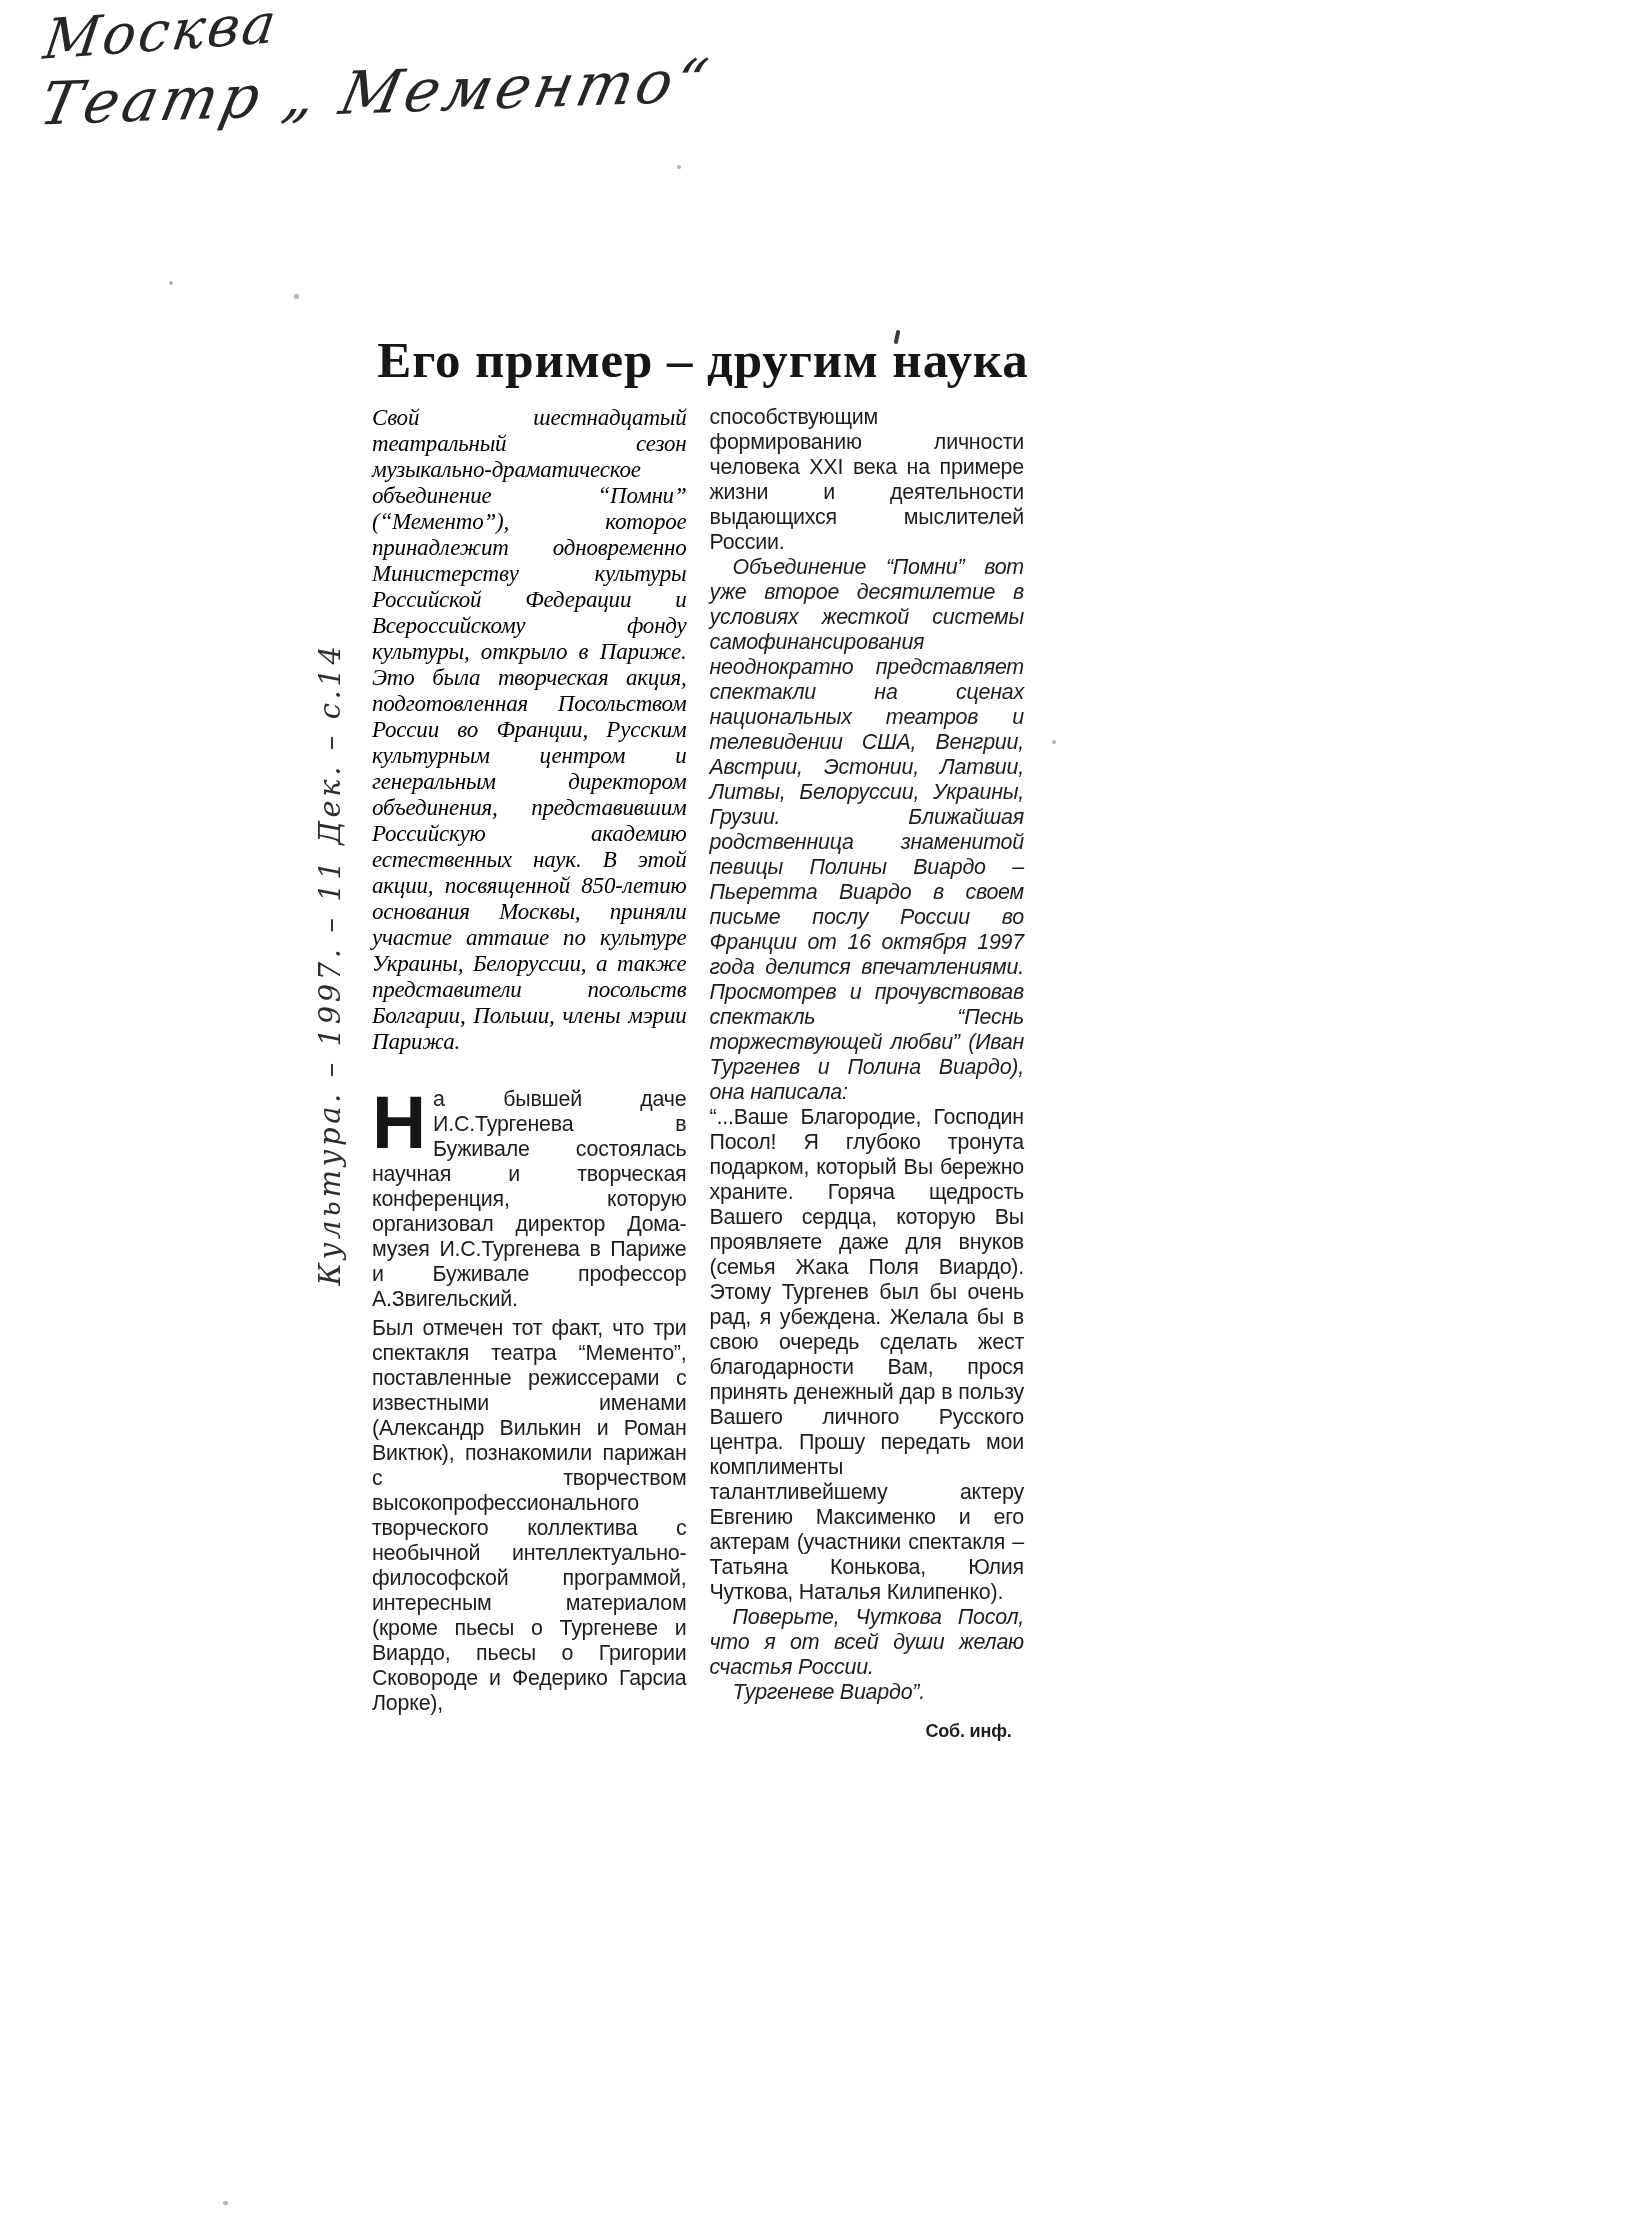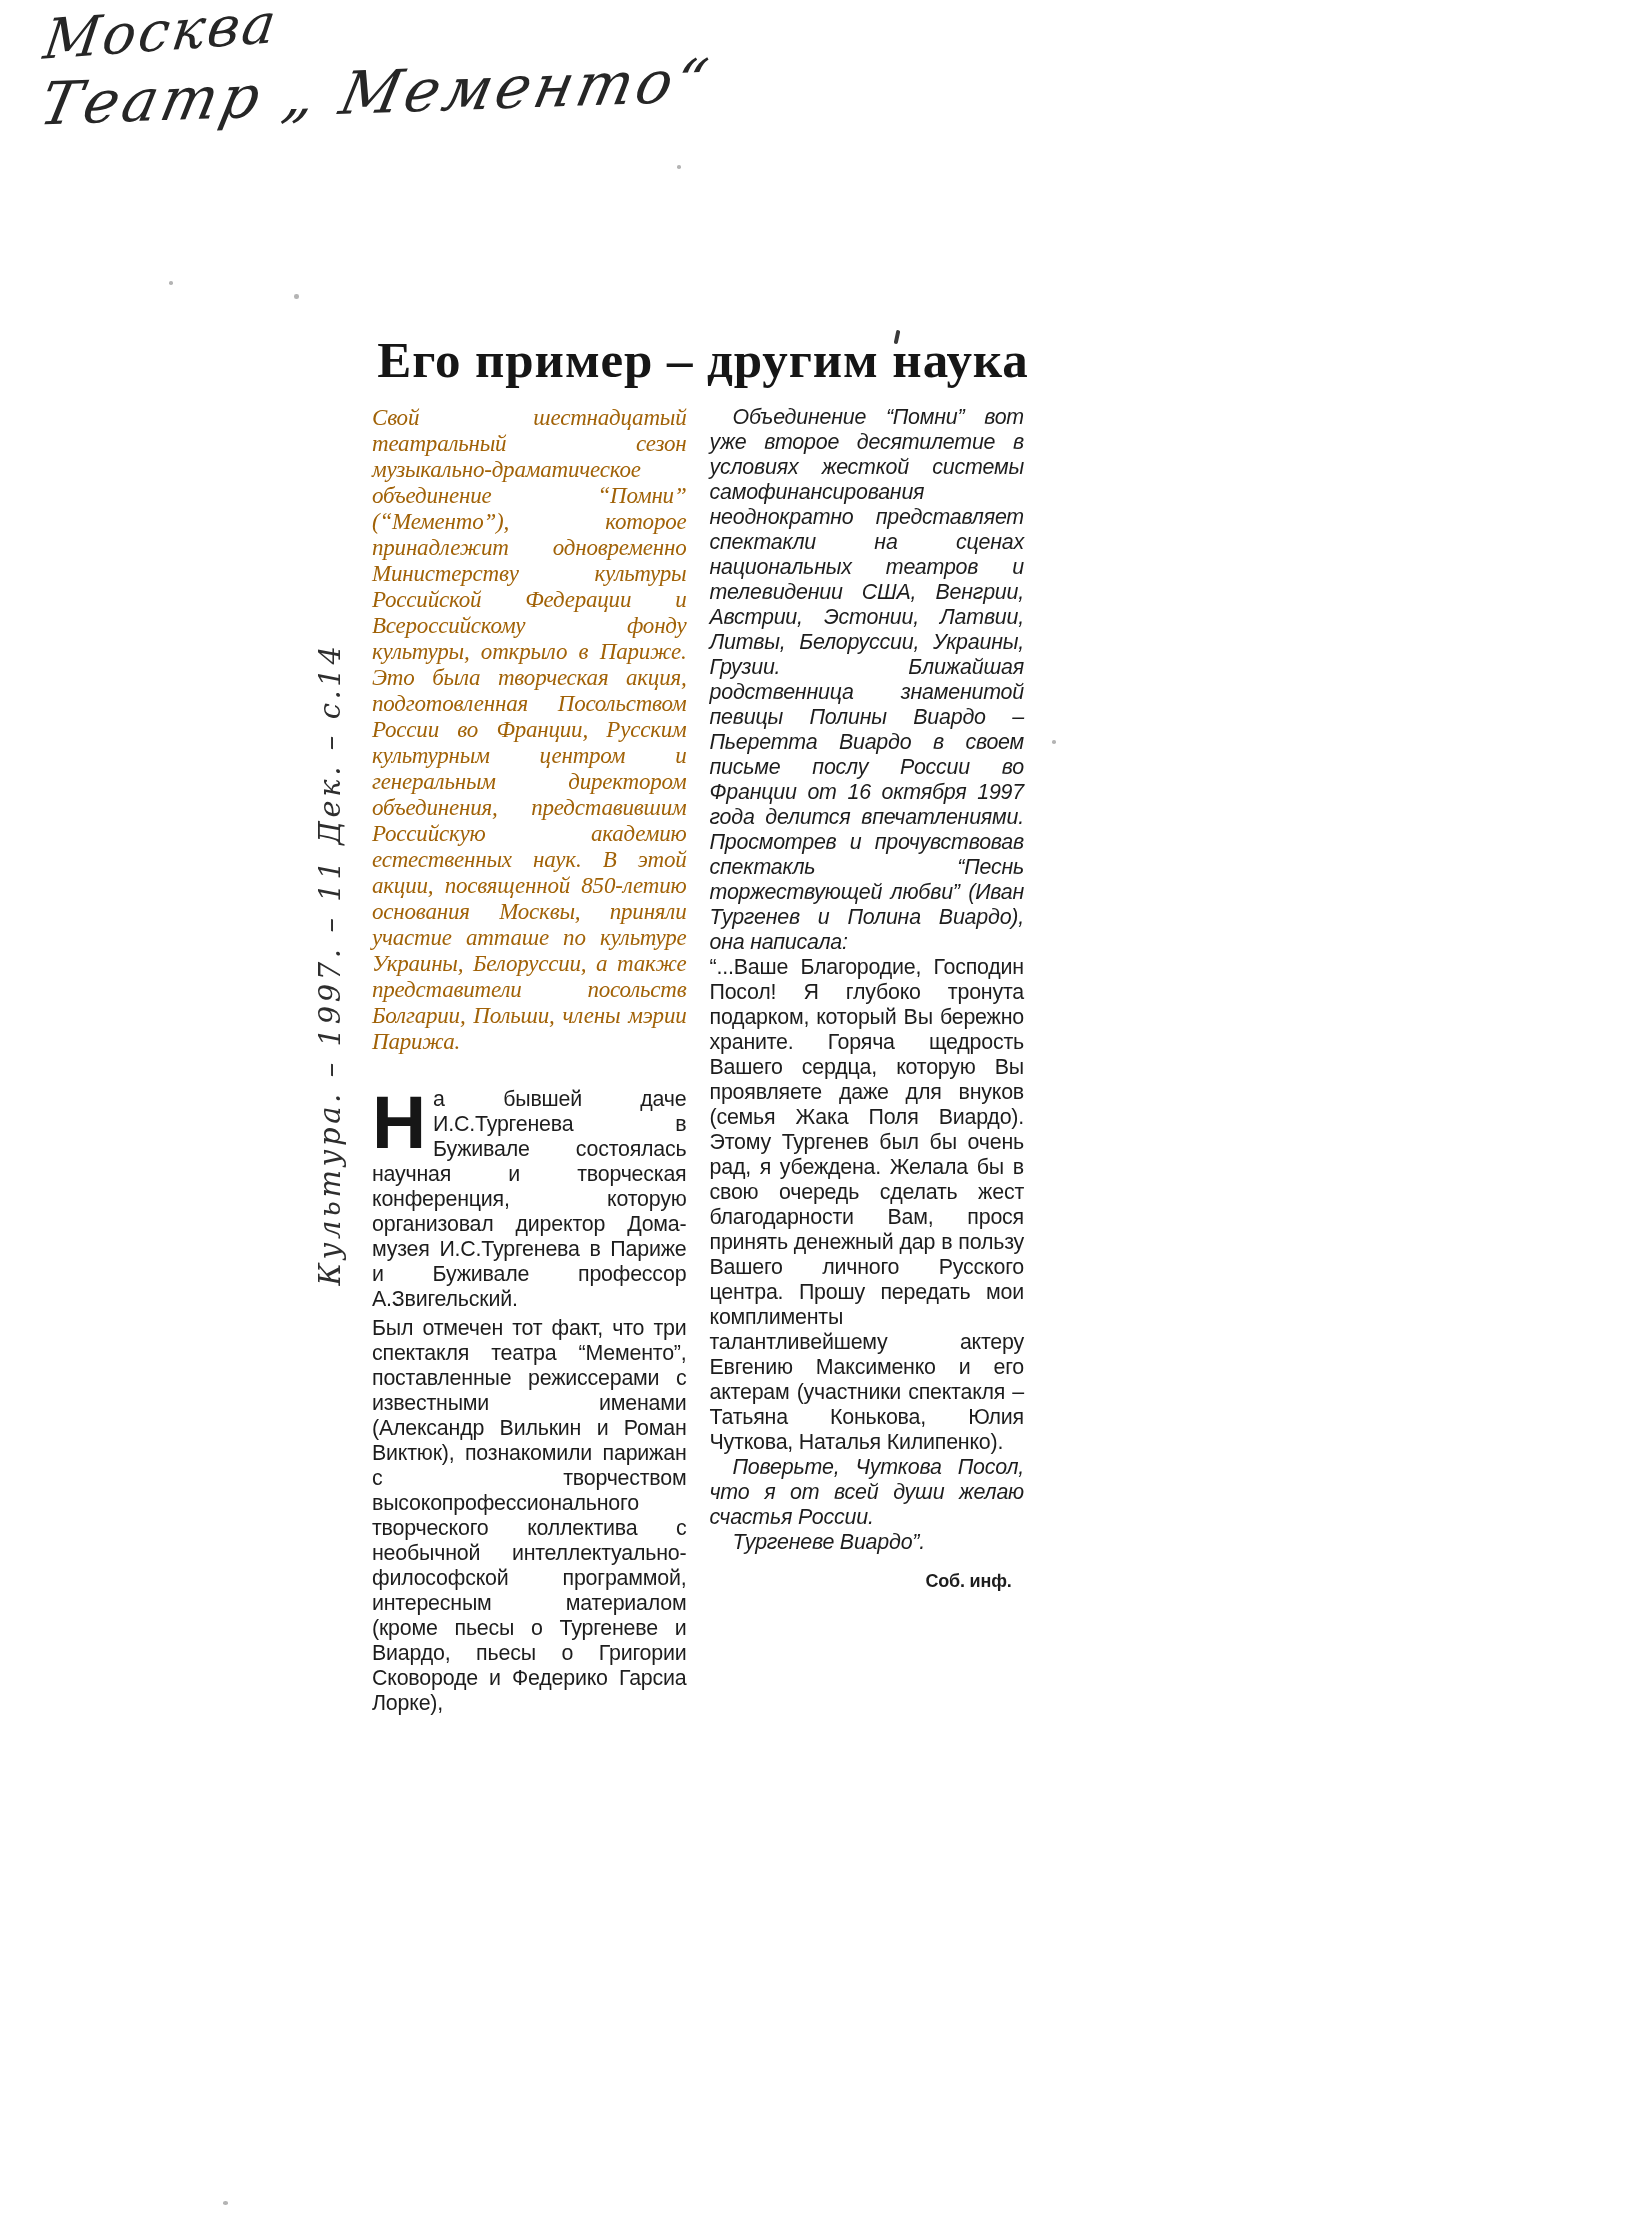--- a/index.html
+++ b/index.html
@@ -83,21 +83,21 @@
     line-height: 25px;
     letter-spacing: -0.2px;
     hyphens: auto;
   }
   .lead {
     font-family: "Liberation Serif", serif;
     font-style: italic;
     font-size: 23px;
     line-height: 26px;
     margin: 0 0 32px 0;
-    color: #a16207;
+    color: #000000;
   }
   .body-p { margin: 0; }
   .indent { text-indent: 23px; font-style: italic; }
   .gap-top { margin-top: 4px; }
   .italic { }
   .dropcap {
     float: left;
     font-family: "Liberation Sans", sans-serif;
     font-weight: bold;
     font-size: 75px;
@@ -146,20 +146,21 @@
 
     <div class="columns">
 
       <div class="col">
         <p class="lead">Свой шестнадцатый театральный сезон музыкально-драматическое объединение “Помни” (“Мементо”), которое принадлежит одновременно Министерству культуры Российской Федерации и Всероссийскому фонду культуры, открыло в Париже. Это была творческая акция, подготовленная Посольством России во Франции, Русским культурным центром и генеральным директором объединения, представившим Российскую академию естественных наук. В этой акции, посвященной 850-летию основания Москвы, приняли участие атташе по культуре Украины, Белоруссии, а также представители посольств Болгарии, Польши, члены мэрии Парижа.</p>
         <p class="body-p"><span class="dropcap">Н</span><span>а бывшей даче И.С.Тургенева в Буживале состоялась научная и творческая конференция, которую организовал директор Дома-музея И.С.Тургенева в Париже и Буживале профессор А.Звигельский.</span></p>
         <p class="body-p gap-top">Был отмечен тот факт, что три спектакля театра “Мементо”, поставленные режиссерами с известными именами (Александр Вилькин и Роман Виктюк), познакомили парижан с творчеством высокопрофессионального творческого коллектива с необычной интеллектуально-философской программой, интересным материалом (кроме пьесы о Тургеневе и Виардо, пьесы о Григории Сковороде и Федерико Гарсиа Лорке),</p>
       </div>
 
       <div class="col">
+        <p class="body-p">способствующим формированию личности человека XXI века на примере жизни и деятельности выдающихся мыслителей России.</p>
         <p class="body-p indent">Объединение “Помни” вот уже второе десятилетие в условиях жесткой системы самофинансирования неоднократно представляет спектакли на сценах национальных театров и телевидении США, Венгрии, Австрии, Эстонии, Латвии, Литвы, Белоруссии, Украины, Грузии. Ближайшая родственница знаменитой певицы Полины Виардо – Пьеретта Виардо в своем письме послу России во Франции от 16 октября 1997 года делится впечатлениями. Просмотрев и прочувствовав спектакль “Песнь торжествующей любви” (Иван Тургенев и Полина Виардо), она написала:</p>
         <p class="body-p italic">“...Ваше Благородие, Господин Посол! Я глубоко тронута подарком, который Вы бережно храните. Горяча щедрость Вашего сердца, которую Вы проявляете даже для внуков (семья Жака Поля Виардо). Этому Тургенев был бы очень рад, я убеждена. Желала бы в свою очередь сделать жест благодарности Вам, прося принять денежный дар в пользу Вашего личного Русского центра. Прошу передать мои комплименты талантливейшему актеру Евгению Максименко и его актерам (участники спектакля – Татьяна Конькова, Юлия Чуткова, Наталья Килипенко).</p>
         <p class="body-p indent">Поверьте, Чуткова Посол, что я от всей души желаю счастья России.</p>
         <p class="body-p indent italic">Тургеневе Виардо”.</p>
         <p class="byline">Соб. инф.</p>
       </div>
 
     </div>
   </div>
 

